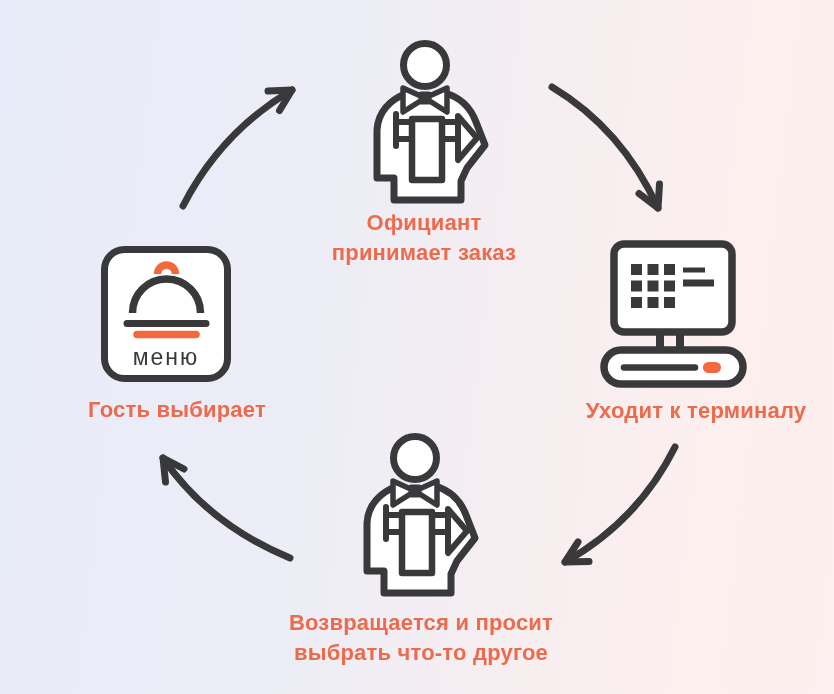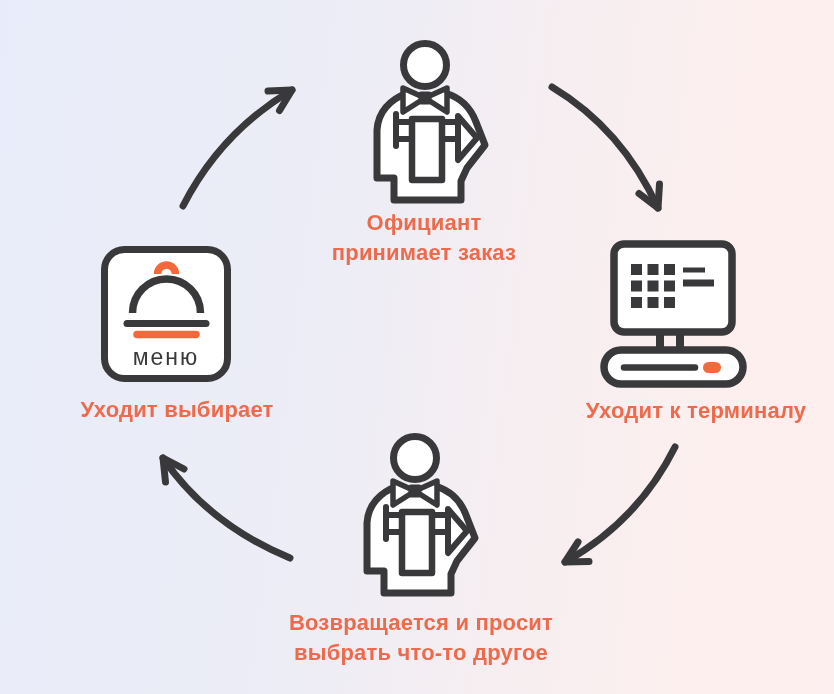--- a/index.html
+++ b/index.html
@@ -135,16 +135,16 @@
 
   <div class="node" style="left:100px; top:245px;">
     <svg class="node-icon" width="132" height="138" viewBox="0 0 132 138">
       <rect x="4.5" y="4.5" width="123" height="129" rx="20" fill="#FFFFFF" stroke="#39393B" stroke-width="7"></rect>
       <path d="M57.5,29 A 9,9 0 0 1 75.5,29" fill="none" stroke="#F4693C" stroke-width="7.5"></path>
       <path d="M32.5,68 A 34,34 0 0 1 100.5,68" fill="none" stroke="#39393B" stroke-width="7.5"></path>
       <path d="M27,78.5 L106,78.5" stroke="#39393B" stroke-width="7" stroke-linecap="round"></path>
       <path d="M37,89.5 L96,89.5" stroke="#F4693C" stroke-width="7.5" stroke-linecap="round"></path>
       <text class="menu-word" x="66" y="120" text-anchor="middle" font-size="23" fill="#39393B">меню</text>
     </svg>
-    <div class="node-label" style="left:-63px; top:150px; width:280px;">Уходит выбирает</div>
+    <div class="node-label" style="left:-63px; top:150px; width:280px;">Гость выбирает</div>
   </div>
 
 </div>
 
 </body></html>

